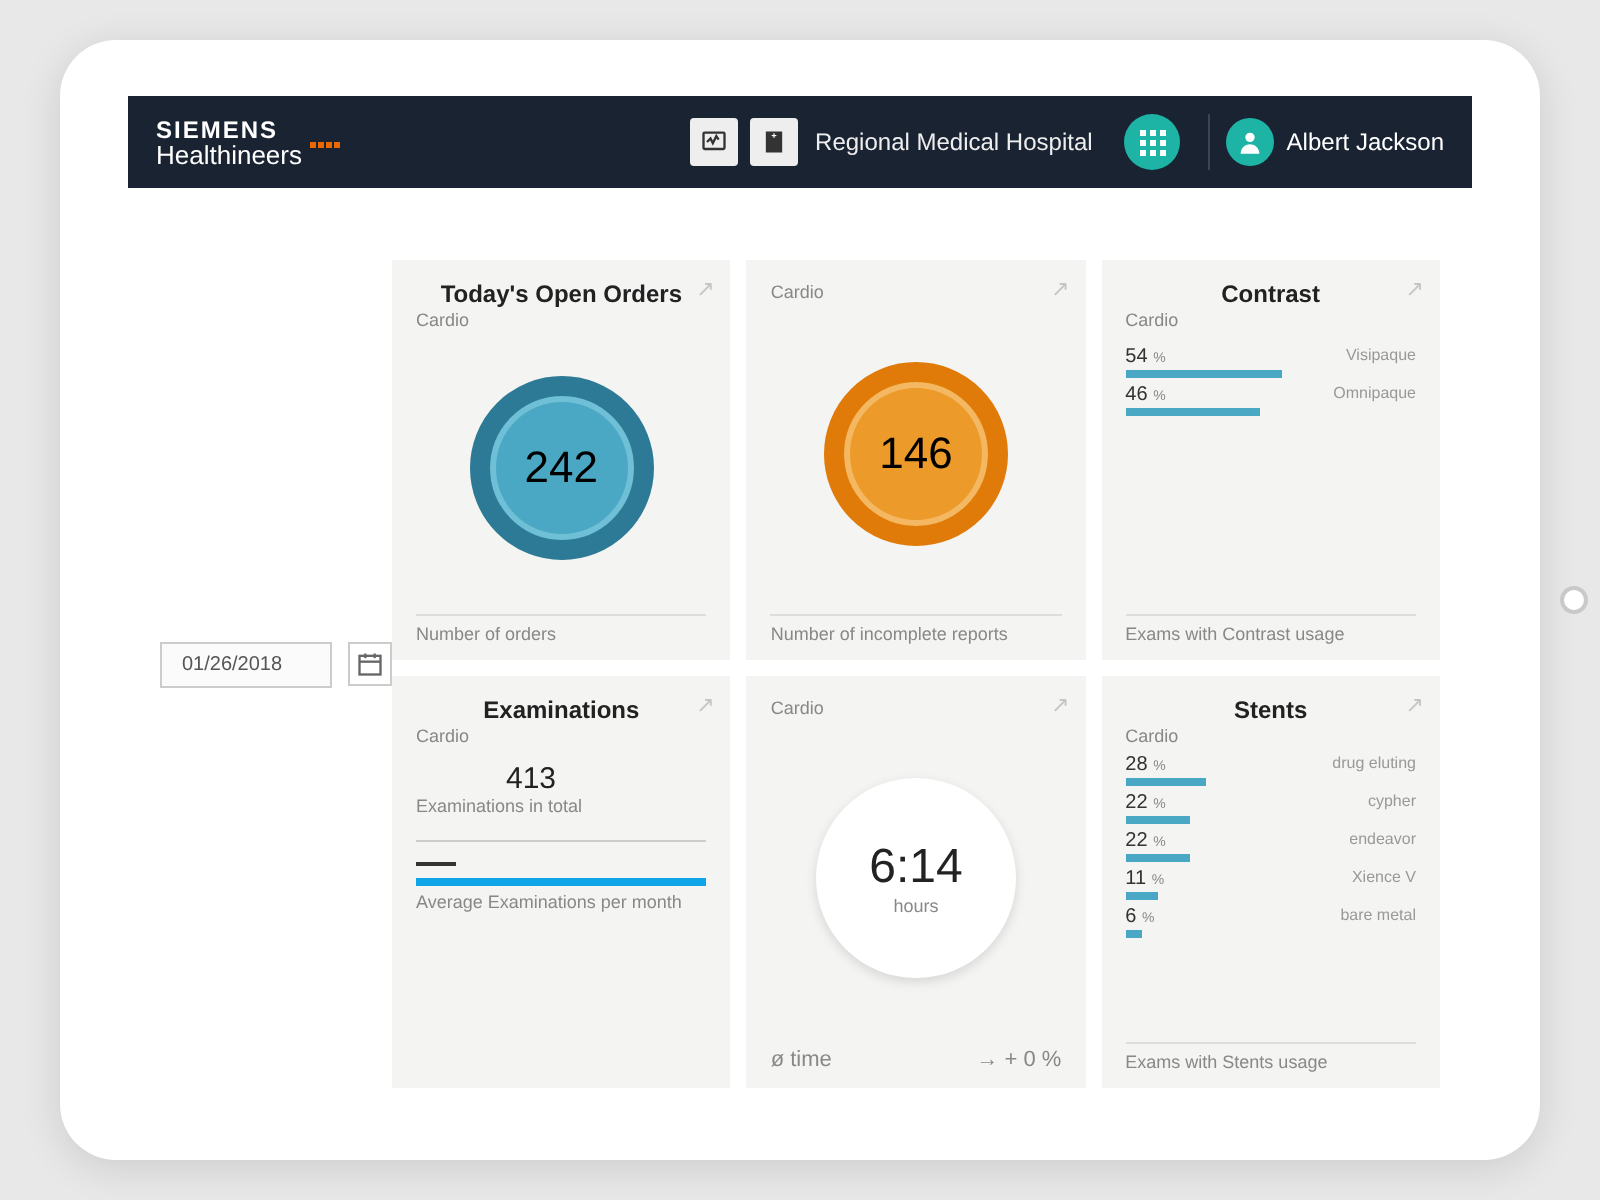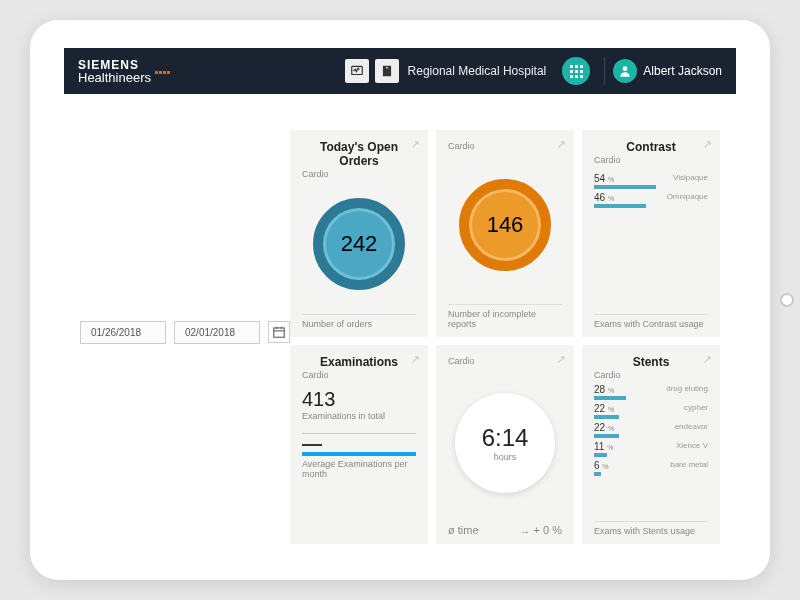--- a/index.html
+++ b/index.html
@@ -86,21 +86,21 @@
 .donut.orange{background:#ec9a29;border:10px solid #e07b0a;box-shadow:inset 0 0 0 3px #f4b862;}
 .card-foot{font-size:9px;color:#888;border-top:1px solid #ddd;padding-top:4px;margin-top:4px;}
 .circle-white{width:100px;height:100px;border-radius:50%;background:#fff;display:flex;flex-direction:column;align-items:center;justify-content:center;box-shadow:0 2px 6px rgba(0,0,0,0.12);}
 .circle-white .big{font-size:24px;font-weight:300;color:#222;}
 .circle-white .sm{font-size:9px;color:#888;}
 .bottom-row{display:flex;justify-content:space-between;font-size:11px;color:#888;margin-top:4px;}
 .barline2{display:flex;flex-direction:column;}
 .bl-lab{font-size:8px;color:#999;margin-bottom:1px;display:flex;justify-content:space-between;}
 .bl-val{font-size:10px;color:#333;}
 .bl-bar{height:4px;background:#4aa8c4;margin-bottom:3px;}
-.exam-num{font-size:20px;font-weight:300;color:#222;margin-top:8px;}
+.exam-num{font-size:15px;font-weight:300;color:#222;margin-top:8px;margin-left:45px;}
 .exam-lab{font-size:9px;color:#888;margin-bottom:8px;}
 .exam-sep{border-top:1px solid #ccc;margin:4px 0;}
 .dash{width:20px;height:2px;background:#333;margin:6px 0;}
 </style>
 </head>
 <body>
 
 <div class="tablet">
   <div class="home-btn"></div>
   <div class="screen">
@@ -152,21 +152,20 @@
             <circle cx="12" cy="8" r="4"></circle>
             <path d="M4 22c0-4.4 3.6-8 8-8s8 3.6 8 8"></path>
           </svg>
       </div>
       <div class="user">Albert Jackson</div>
     </div>
 
     <div class="content">
       <div class="daterow">
         <div class="datebox">01/26/2018</div>
-        <div class="datebox">02/01/2018</div>
         <div class="cal-icon">
           <svg width="14" height="14" viewBox="0 0 24 24" fill="none" stroke="#666" stroke-width="2">
               <rect x="3" y="5" width="18" height="16"></rect>
               <line x1="3" y1="10" x2="21" y2="10"></line>
               <line x1="8" y1="3" x2="8" y2="7"></line>
               <line x1="16" y1="3" x2="16" y2="7"></line>
             </svg>
         </div>
       </div>
 

